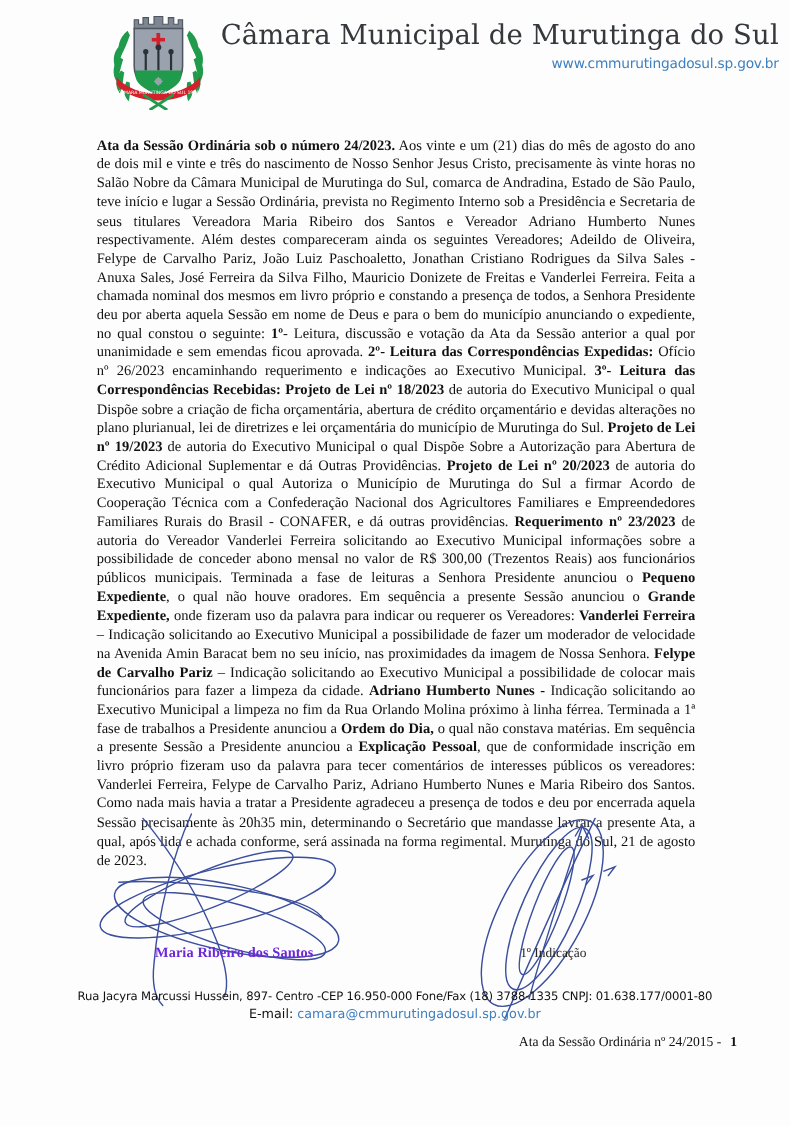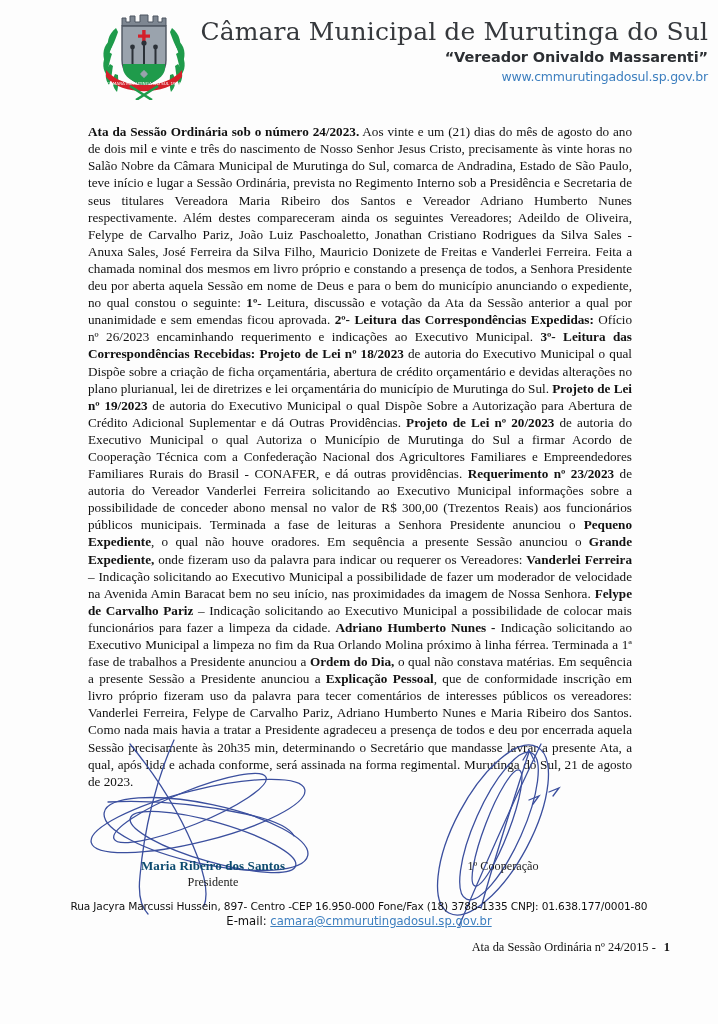--- a/index.html
+++ b/index.html
@@ -99,21 +99,21 @@
   .sig-block {
     position: absolute;
     width: 250px;
     text-align: center;
   }
   .sig-left  { left: 0px;   top: 58px; }
   .sig-right { left: 290px; top: 58px; }
   .sig-name {
     font-size: 13px;
     font-weight: bold;
-    color: #0c4a6e;
+    color: #6d28d9;
     letter-spacing: 0.1px;
   }
   .sig-role {
     font-size: 12.2px;
     color: #222;
     margin-top: 1px;
   }
   .scribble {
     position: absolute;
     pointer-events: none;
@@ -135,21 +135,20 @@
     color: #101010;
     letter-spacing: -0.15px;
   }
   .footer-email {
     font-size: 11.6px;
     color: #101010;
     margin-top: 2px;
   }
   .footer-email .mail-link {
     color: #3d7fbf;
-    text-decoration: underline;
   }
   .footer-ref {
     position: absolute;
     right: 48px;
     top: 40px;
     font-family: "Liberation Serif", "DejaVu Serif", serif;
     font-size: 12.4px;
     color: #111;
     white-space: nowrap;
   }
@@ -205,21 +204,20 @@
 
         <path d="M10 62 C26 82 70 82 86 62 L86 69 C70 88 26 88 10 69 Z" fill="#d4202a"></path>
         <text x="48" y="77" font-size="4.2" fill="#ffffff" text-anchor="middle" font-family="DejaVu Sans, sans-serif">CÂMARA MURUTINGA DO SUL 1956</text>
 
         <path d="M34 78 L56 92 M62 78 L40 92" stroke="#1f9b4b" stroke-width="2.6" fill="none"></path>
       </svg>
     </div>
 
     <div class="title-block">
       <div class="org-title">Câmara Municipal de Murutinga do Sul</div>
-      <div class="org-subtitle">“Vereador Onivaldo Massarenti”</div>
       <div class="org-url">www.cmmurutingadosul.sp.gov.br</div>
     </div>
   </div>
 
   <div class="body-text">
     <p class="indent-first" id="body-paragraph"><b>Ata da Sessão Ordinária sob o número 24/2023.</b><span>  Aos vinte e um (21) dias do mês de agosto do ano de dois mil e vinte e três do nascimento de Nosso Senhor Jesus Cristo, precisamente às vinte horas no Salão Nobre da Câmara Municipal de Murutinga do Sul, comarca de Andradina, Estado de São Paulo, teve início e lugar a Sessão Ordinária, prevista no Regimento Interno sob a Presidência e Secretaria de seus titulares Vereadora Maria Ribeiro dos Santos e Vereador Adriano Humberto Nunes respectivamente. Além destes compareceram ainda os seguintes Vereadores; Adeildo de Oliveira, Felype de Carvalho Pariz, João Luiz Paschoaletto, Jonathan Cristiano Rodrigues da Silva Sales - Anuxa Sales, José Ferreira da Silva Filho, Mauricio Donizete de Freitas e Vanderlei Ferreira. Feita a chamada nominal dos mesmos em livro próprio e constando a presença de todos, a Senhora Presidente deu por aberta aquela Sessão em nome de Deus e para o bem do município anunciando o expediente, no qual constou o seguinte: </span><b>1º</b><span>- Leitura, discussão e votação da Ata da Sessão anterior a qual por unanimidade e sem emendas ficou aprovada. </span><b>2º- Leitura das Correspondências Expedidas:</b><span> Ofício nº 26/2023 encaminhando requerimento e indicações ao Executivo Municipal. </span><b>3º- Leitura das Correspondências Recebidas: Projeto de Lei nº 18/2023</b><span> de autoria do Executivo Municipal o qual Dispõe sobre a criação de ficha orçamentária, abertura de crédito orçamentário e devidas alterações no plano plurianual, lei de diretrizes e lei orçamentária do município de Murutinga do Sul. </span><b>Projeto de Lei nº 19/2023</b><span> de autoria do Executivo Municipal o qual Dispõe Sobre a Autorização para Abertura de Crédito Adicional Suplementar e dá Outras Providências. </span><b>Projeto de Lei nº 20/2023</b><span> de autoria do Executivo Municipal o qual Autoriza o Município de Murutinga do Sul a firmar Acordo de Cooperação Técnica com a Confederação Nacional dos Agricultores Familiares e Empreendedores Familiares Rurais do Brasil - CONAFER, e dá outras providências. </span><b>Requerimento nº 23/2023</b><span> de autoria do Vereador Vanderlei Ferreira solicitando ao Executivo Municipal informações sobre a possibilidade de conceder abono mensal no valor de R$ 300,00 (Trezentos Reais) aos funcionários públicos municipais. Terminada a fase de leituras a Senhora Presidente anunciou o </span><b>Pequeno Expediente</b><span>, o qual não houve oradores. Em sequência a presente Sessão anunciou o </span><b>Grande Expediente,</b><span> onde fizeram uso da palavra para indicar ou requerer os Vereadores: </span><b>Vanderlei Ferreira</b><span> – Indicação solicitando ao Executivo Municipal a possibilidade de fazer um moderador de velocidade na Avenida Amin Baracat bem no seu início, nas proximidades da imagem de Nossa Senhora. </span><b>Felype de Carvalho Pariz</b><span> – Indicação solicitando ao Executivo Municipal a possibilidade de colocar mais funcionários para fazer a limpeza da cidade. </span><b>Adriano Humberto Nunes -</b><span> Indicação solicitando ao Executivo Municipal a limpeza no fim da Rua Orlando Molina próximo à linha férrea. Terminada a 1ª fase de trabalhos a Presidente anunciou a </span><b>Ordem do Dia,</b><span> o qual não constava matérias. Em sequência a presente Sessão a Presidente anunciou a </span><b>Explicação Pessoal</b><span>, que de conformidade inscrição em livro próprio fizeram uso da palavra para tecer comentários de interesses públicos os vereadores: Vanderlei Ferreira, Felype de Carvalho Pariz, Adriano Humberto Nunes e Maria Ribeiro dos Santos. Como nada mais havia a tratar a Presidente agradeceu a presença de todos e deu por encerrada aquela Sessão precisamente às 20h35 min, determinando o Secretário que mandasse lavrar a presente Ata, a qual, após lida e achada conforme, será assinada na forma regimental. Murutinga do Sul, 21 de agosto de 2023.</span></p>
   </div>
 
   <div class="sig-area">
 
@@ -243,25 +241,24 @@
         <path d="M118 178 C132 126 150 72 166 22"></path>
         <path d="M96 196 C120 140 150 72 178 14"></path>
         <path d="M160 30 L166 20 L172 32"></path>
         <path d="M186 62 L196 58 L190 66"></path>
         <path d="M166 70 L176 66 L170 74"></path>
       </g>
     </svg>
 
     <div class="sig-block sig-left">
       <div class="sig-name">Maria Ribeiro dos Santos</div>
-      <div class="sig-role">Presidente</div>
     </div>
 
     <div class="sig-block sig-right">
-      <div class="sig-role">1º Cooperação</div>
+      <div class="sig-role">1º Indicação</div>
     </div>
   </div>
 
   <div class="footer">
     <div class="footer-addr">Rua Jacyra Marcussi Hussein, 897- Centro -CEP 16.950-000 Fone/Fax (18) 3788-1335 CNPJ: 01.638.177/0001-80</div>
     <div class="footer-email">
       <span>E-mail: </span><span class="mail-link">camara@cmmurutingadosul.sp.gov.br</span>
     </div>
     <div class="footer-ref">
       <span>Ata da Sessão Ordinária nº 24/2015  -</span><span class="pg">1</span>

